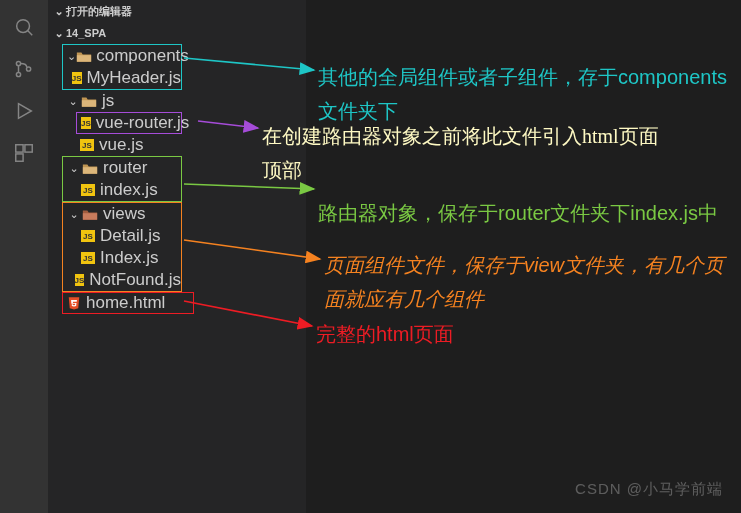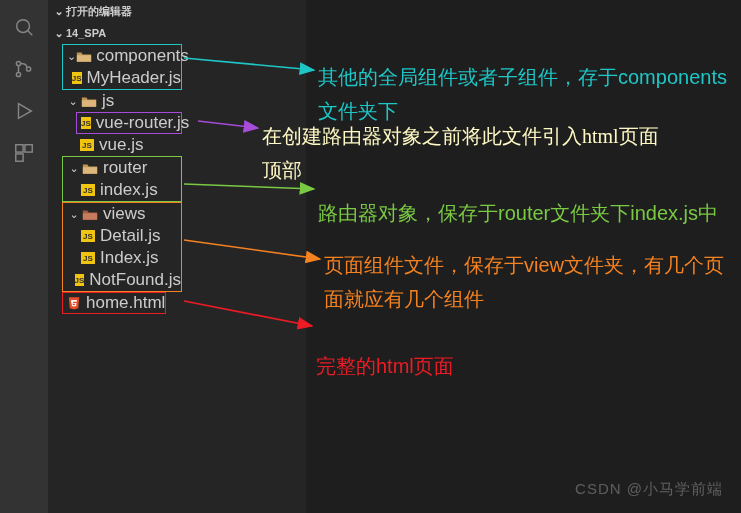--- a/index.html
+++ b/index.html
@@ -77,22 +77,22 @@
   }
   .anno {
     position: absolute;
     font-size: 20px;
     line-height: 1.7;
     max-width: 410px;
   }
   .anno.teal   { color: #1ec6c6; }
   .anno.purple { color: #fef9c3; font-family: Liberation Serif, serif; }
   .anno.green  { color: #7ac943; }
-  .anno.orange { color: #f58220; }
-  .anno.red    { color: #ed1c24; margin-top: 32px; }
+  .anno.orange { color: #f58220; font-style: italic; }
+  .anno.red    { color: #ed1c24; }
   .connectors {
     position: absolute; left: 0; top: 0;
     width: 741px; height: 513px;
     pointer-events: none;
   }
   .watermark {
     position: absolute; right: 18px; bottom: 14px;
     color: rgba(255,255,255,0.28);
     font-size: 15px;
     letter-spacing: 1px;
@@ -222,21 +222,21 @@
         <span class="js-ico">JS</span>
         <span class="label">Index.js</span>
       </div>
       <div class="tree-row">
         <span class="indent i1"></span>
         <span class="js-ico">JS</span>
         <span class="label">NotFound.js</span>
       </div>
     </div>
 
-    <div class="tree-row box box-red" style="margin-left:14px;width:104px;">
+    <div class="tree-row box box-red" style="margin-left:14px;width:132px;">
       <span class="html-ico">
         <svg width="14" height="14" viewBox="0 0 24 24">
             <path fill="#e44d26" d="M3 2h18l-1.7 19L12 23l-7.3-2z"></path>
             <path fill="#fff" d="M7 7h10l-.3 3H10l.2 2h6l-.5 5-3.7 1-3.7-1-.2-3h2l.1 1.3 1.8.5 1.8-.5.2-2H7.5z"></path>
           </svg>
       </span>
       <span class="label">home.html</span>
     </div>
 
   </div>

